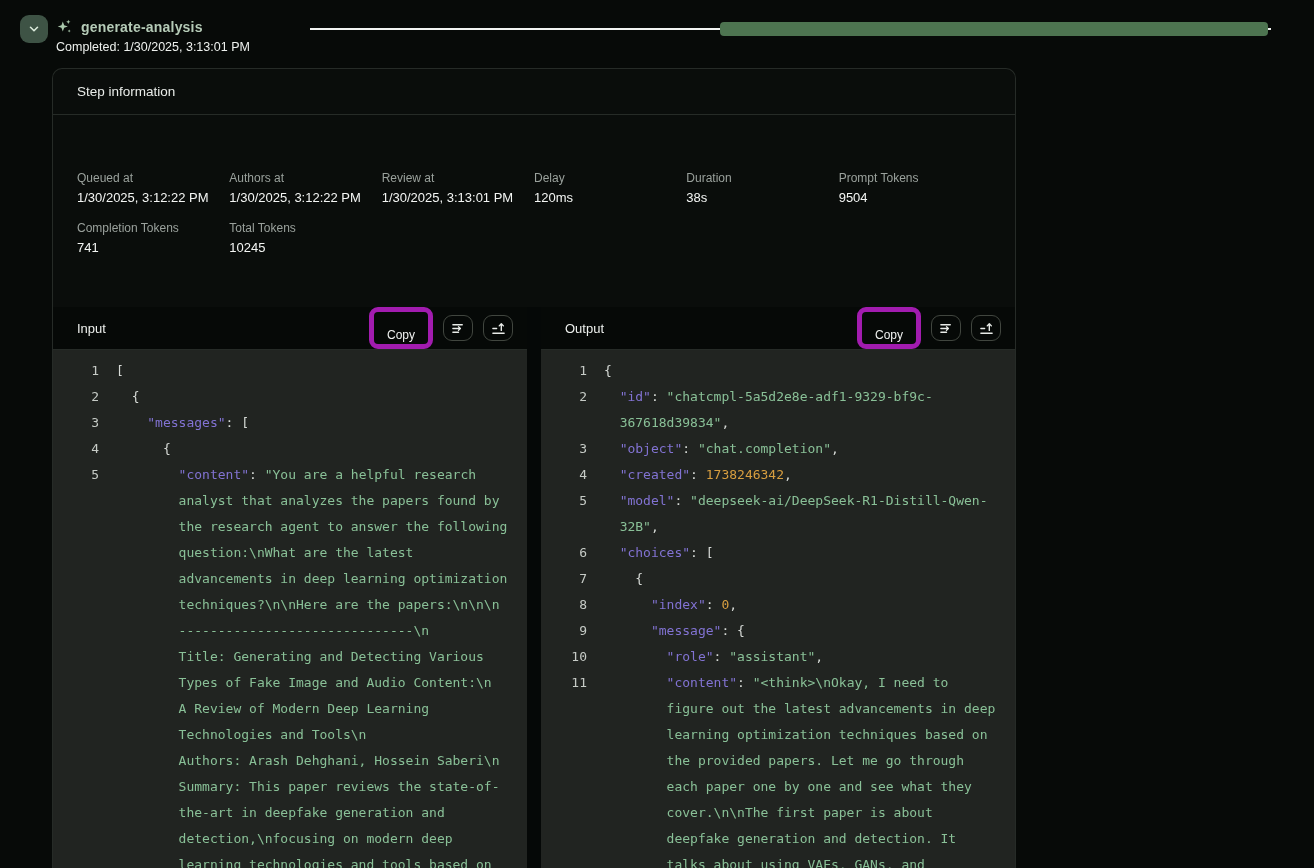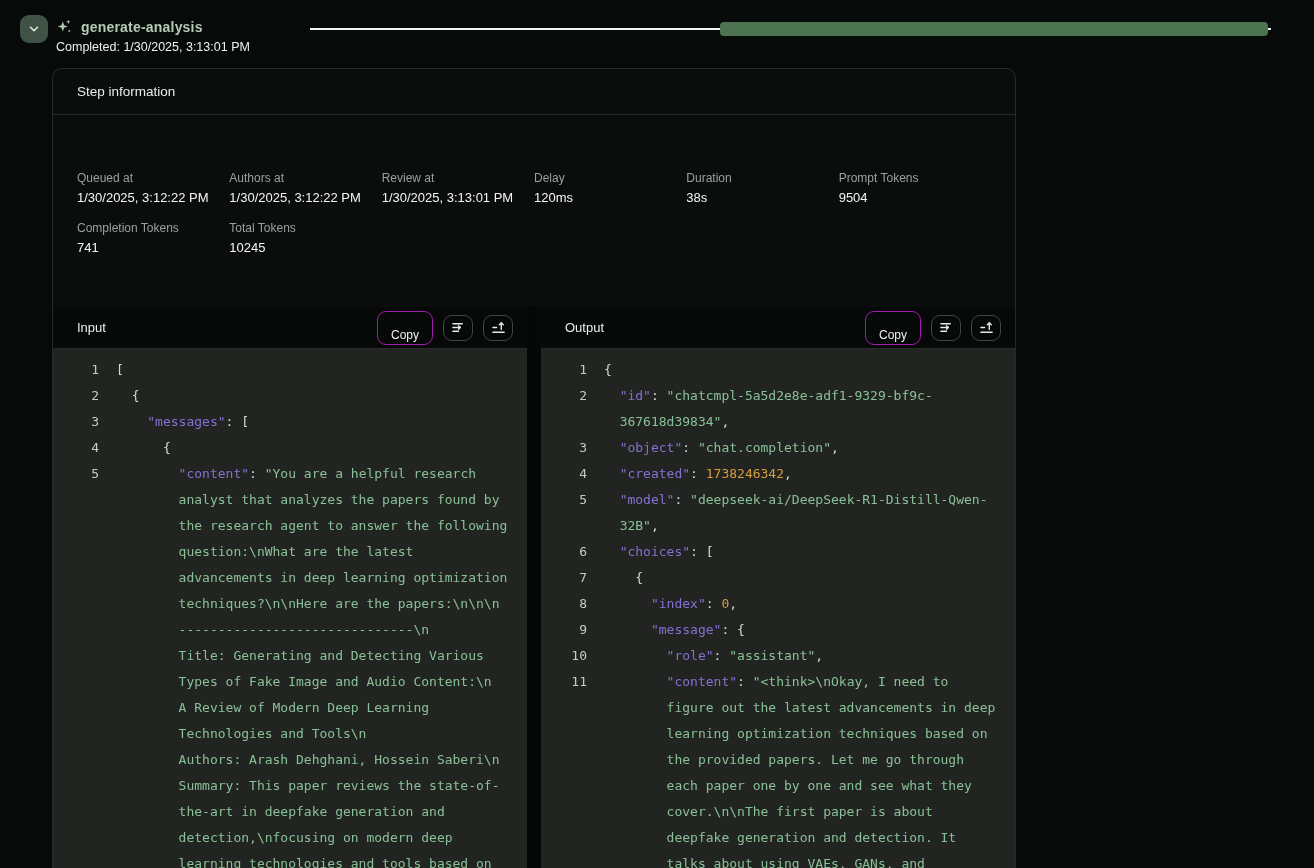--- a/index.html
+++ b/index.html
@@ -50,21 +50,21 @@
   
   .panels { flex:1 1 auto; display:flex; gap:14px; background:#050807; min-height:0; }
   .panel { flex:1 1 0; min-width:0; display:flex; flex-direction:column; background:#fde047; }
   .panel-header {
     flex:0 0 42px; display:flex; align-items:center;
     padding:0 14px 0 24px; border-bottom:1px solid #262b27; background:#060907;
   }
   .panel-title { flex:1; font-size:13px; color:#edf0ed; }
   .copy-btn {
     height:26px; padding:16px 13px; margin-right:10px;
-    background:transparent; border:1px solid #a21caf; border-radius:9px;
+    background:transparent; border:5px solid #a21caf; border-radius:9px;
     color:#f0f2f0; font-size:12px; font-family:inherit; cursor:pointer;
   }
   .icon-btn {
     width:30px; height:26px; margin-left:0; margin-right:10px;
     background:transparent; border:1px solid #41463f; border-radius:9px;
     display:flex; align-items:center; justify-content:center; cursor:pointer;
   }
   .icon-btn:last-child { margin-right:0; }
   
   .code {

